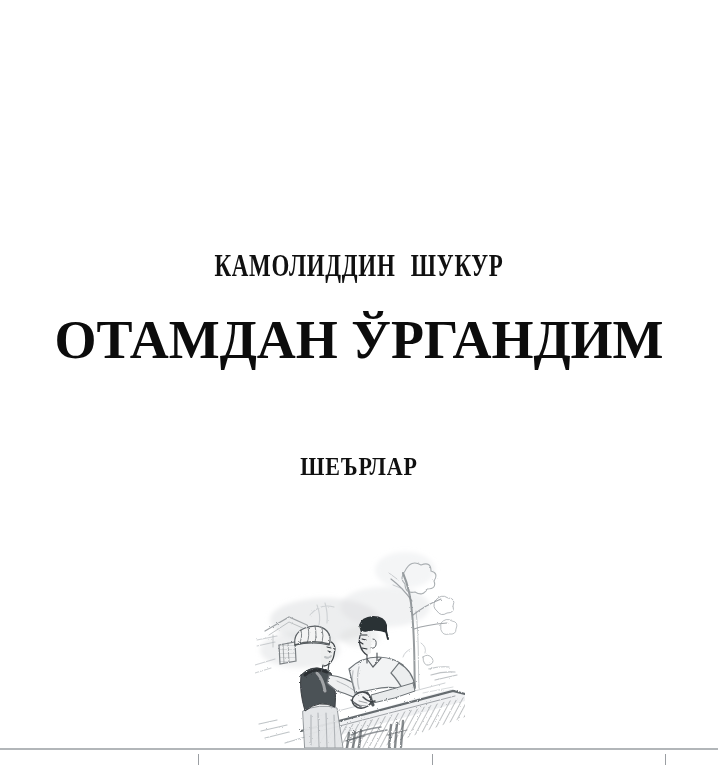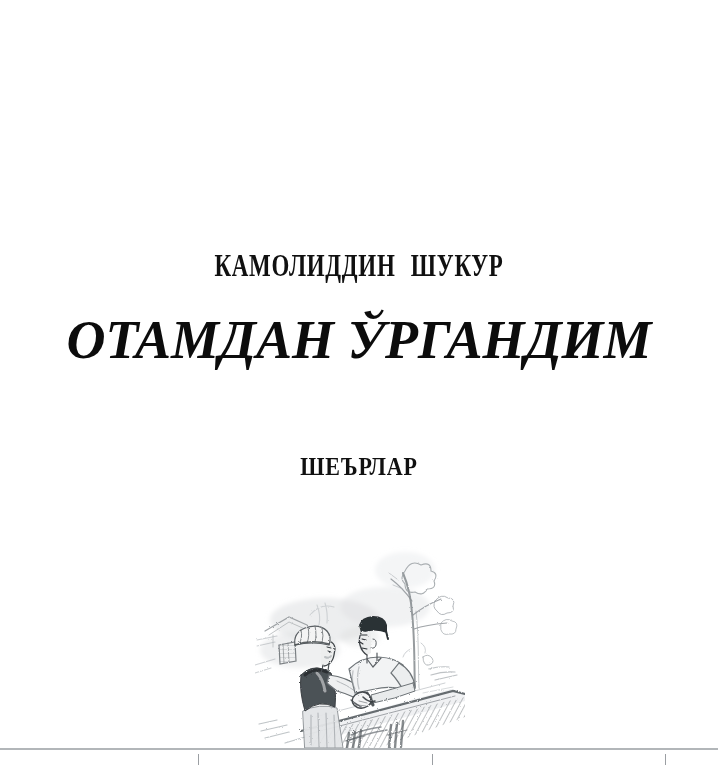--- a/index.html
+++ b/index.html
@@ -20,21 +20,21 @@
     letter-spacing:1px;
     word-spacing:12px;
     transform:scaleX(0.74);
     transform-origin:50% 50%;
     color:#101010;
     white-space:nowrap;
   }
   .title{
     position:absolute;top:308px;left:0;width:718px;
     text-align:center;
-    font-weight:bold;font-style:italic;
+    font-weight:bold;
     font-size:54px;line-height:64px;
     color:#0c0c0c;
     white-space:nowrap;
   }
   .subtitle{
     position:absolute;top:454px;left:0;width:718px;
     text-align:center;
     font-weight:bold;
     font-size:25px;line-height:26px;
     letter-spacing:1px;

